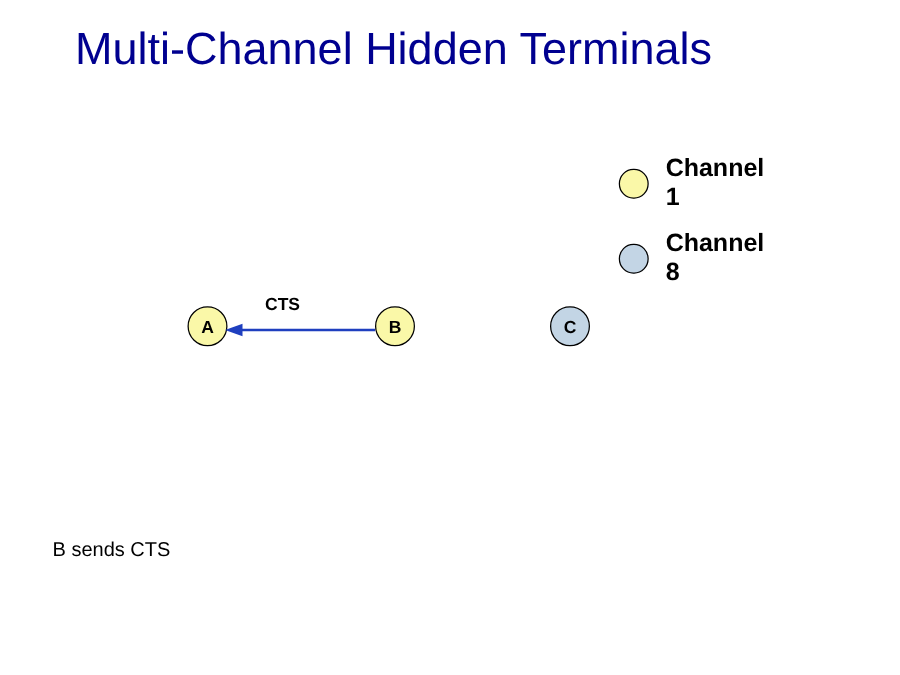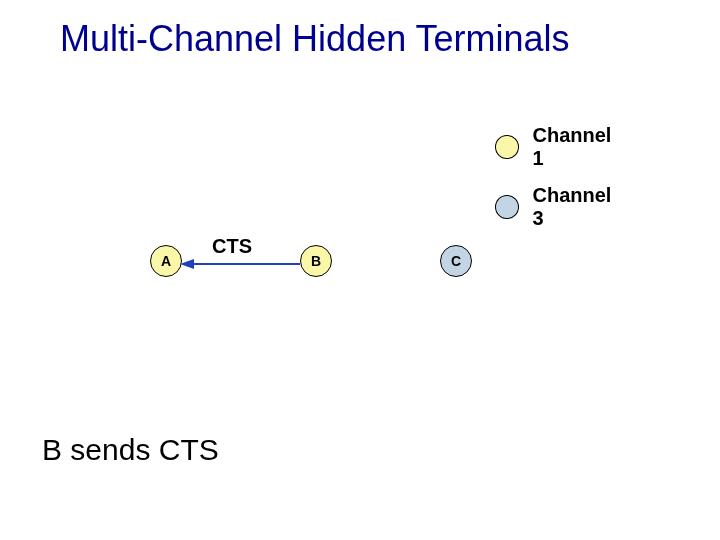--- a/index.html
+++ b/index.html
@@ -70,57 +70,57 @@
     box-sizing: border-box;
   }
   .node-a { left: 0px;   top: 0; background: #faf8a8; }
   .node-b { left: 150px; top: 0; background: #faf8a8; }
   .node-c { left: 290px; top: 0; background: #c3d5e5; }
 
   .cts-label {
     position: absolute;
     left: 62px;
     top: -10px;
-    font-size: 20px;
+    font-size: 14px;
     font-weight: bold;
     font-family: Arial, sans-serif;
   }
 
   .arrow-svg {
     position: absolute;
     left: 30px;
     top: 12px;
     width: 122px;
     height: 14px;
   }
 
   .caption {
     position: absolute;
     left: 42px;
     top: 430px;
-    font-size: 30px;
+    font-size: 16px;
     font-family: Arial, sans-serif;
     line-height: 1.35;
   }
 </style>
 </head>
 <body>
 
 <div class="slide">
 
   <div class="title">Multi-Channel Hidden Terminals</div>
 
   <div class="legend">
     <div class="legend-row">
       <span class="legend-swatch swatch-ch1"></span>
       <span>Channel 1</span>
     </div>
     <div class="legend-row">
       <span class="legend-swatch swatch-ch2"></span>
-      <span>Channel 3</span>
+      <span>Channel 8</span>
     </div>
   </div>
 
   <div class="nodes">
     <div class="node node-a">
       <span>A</span>
     </div>
 
     <span class="cts-label">CTS</span>
     <svg class="arrow-svg" viewBox="0 0 122 14">

